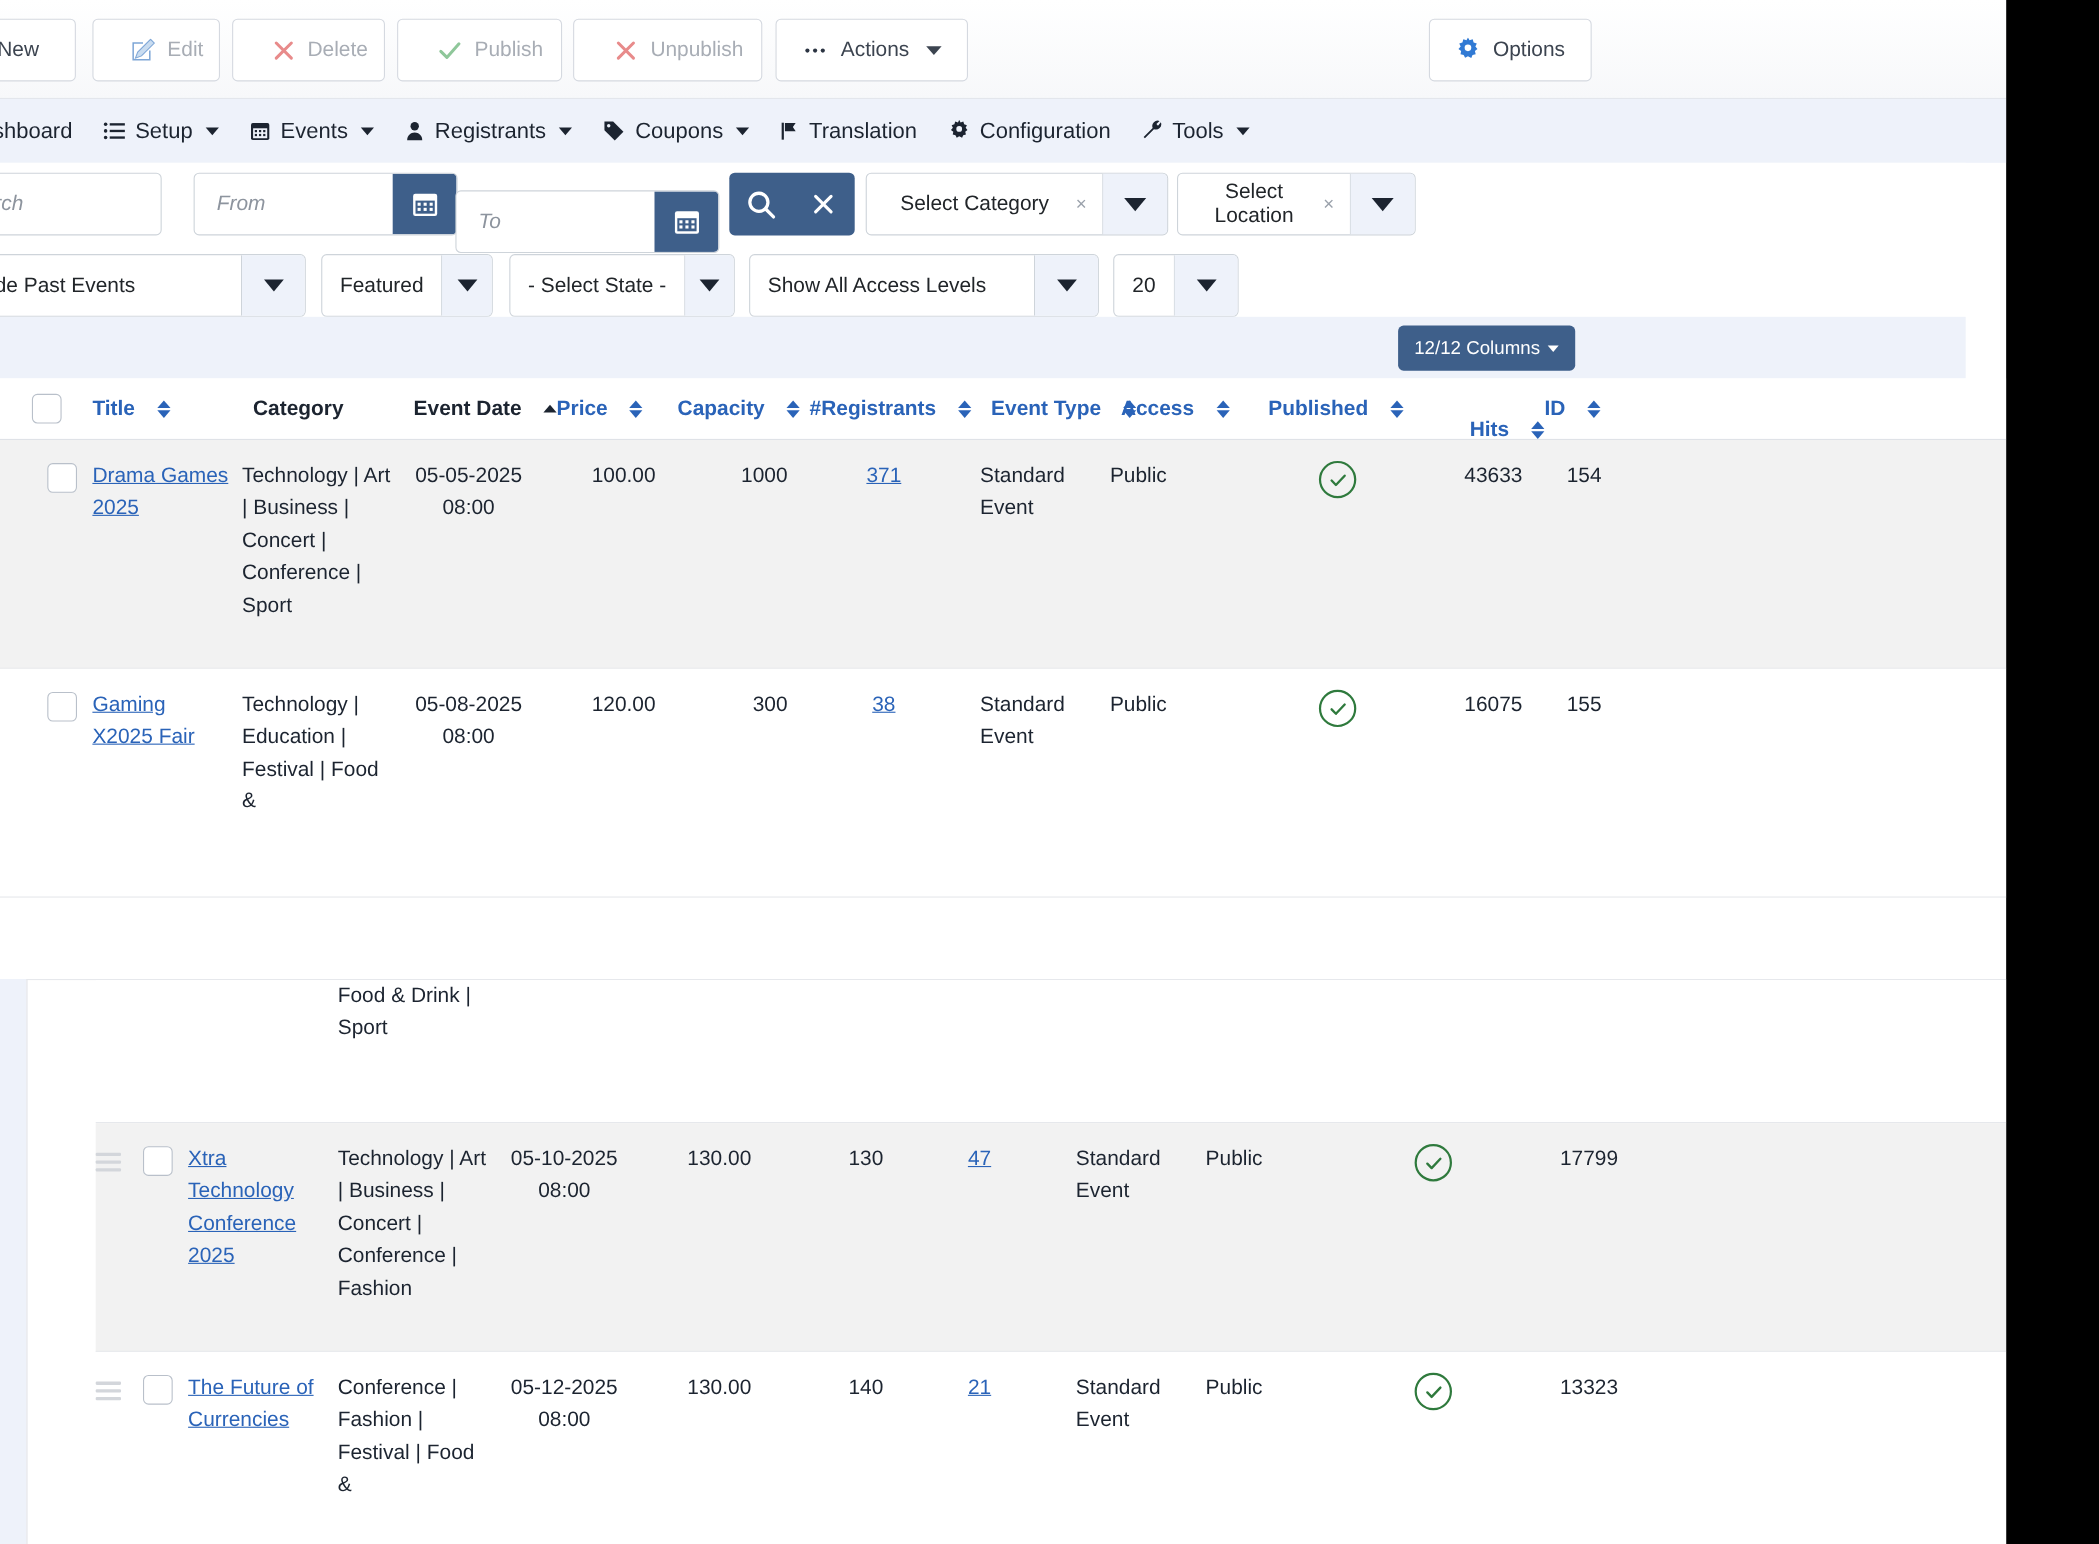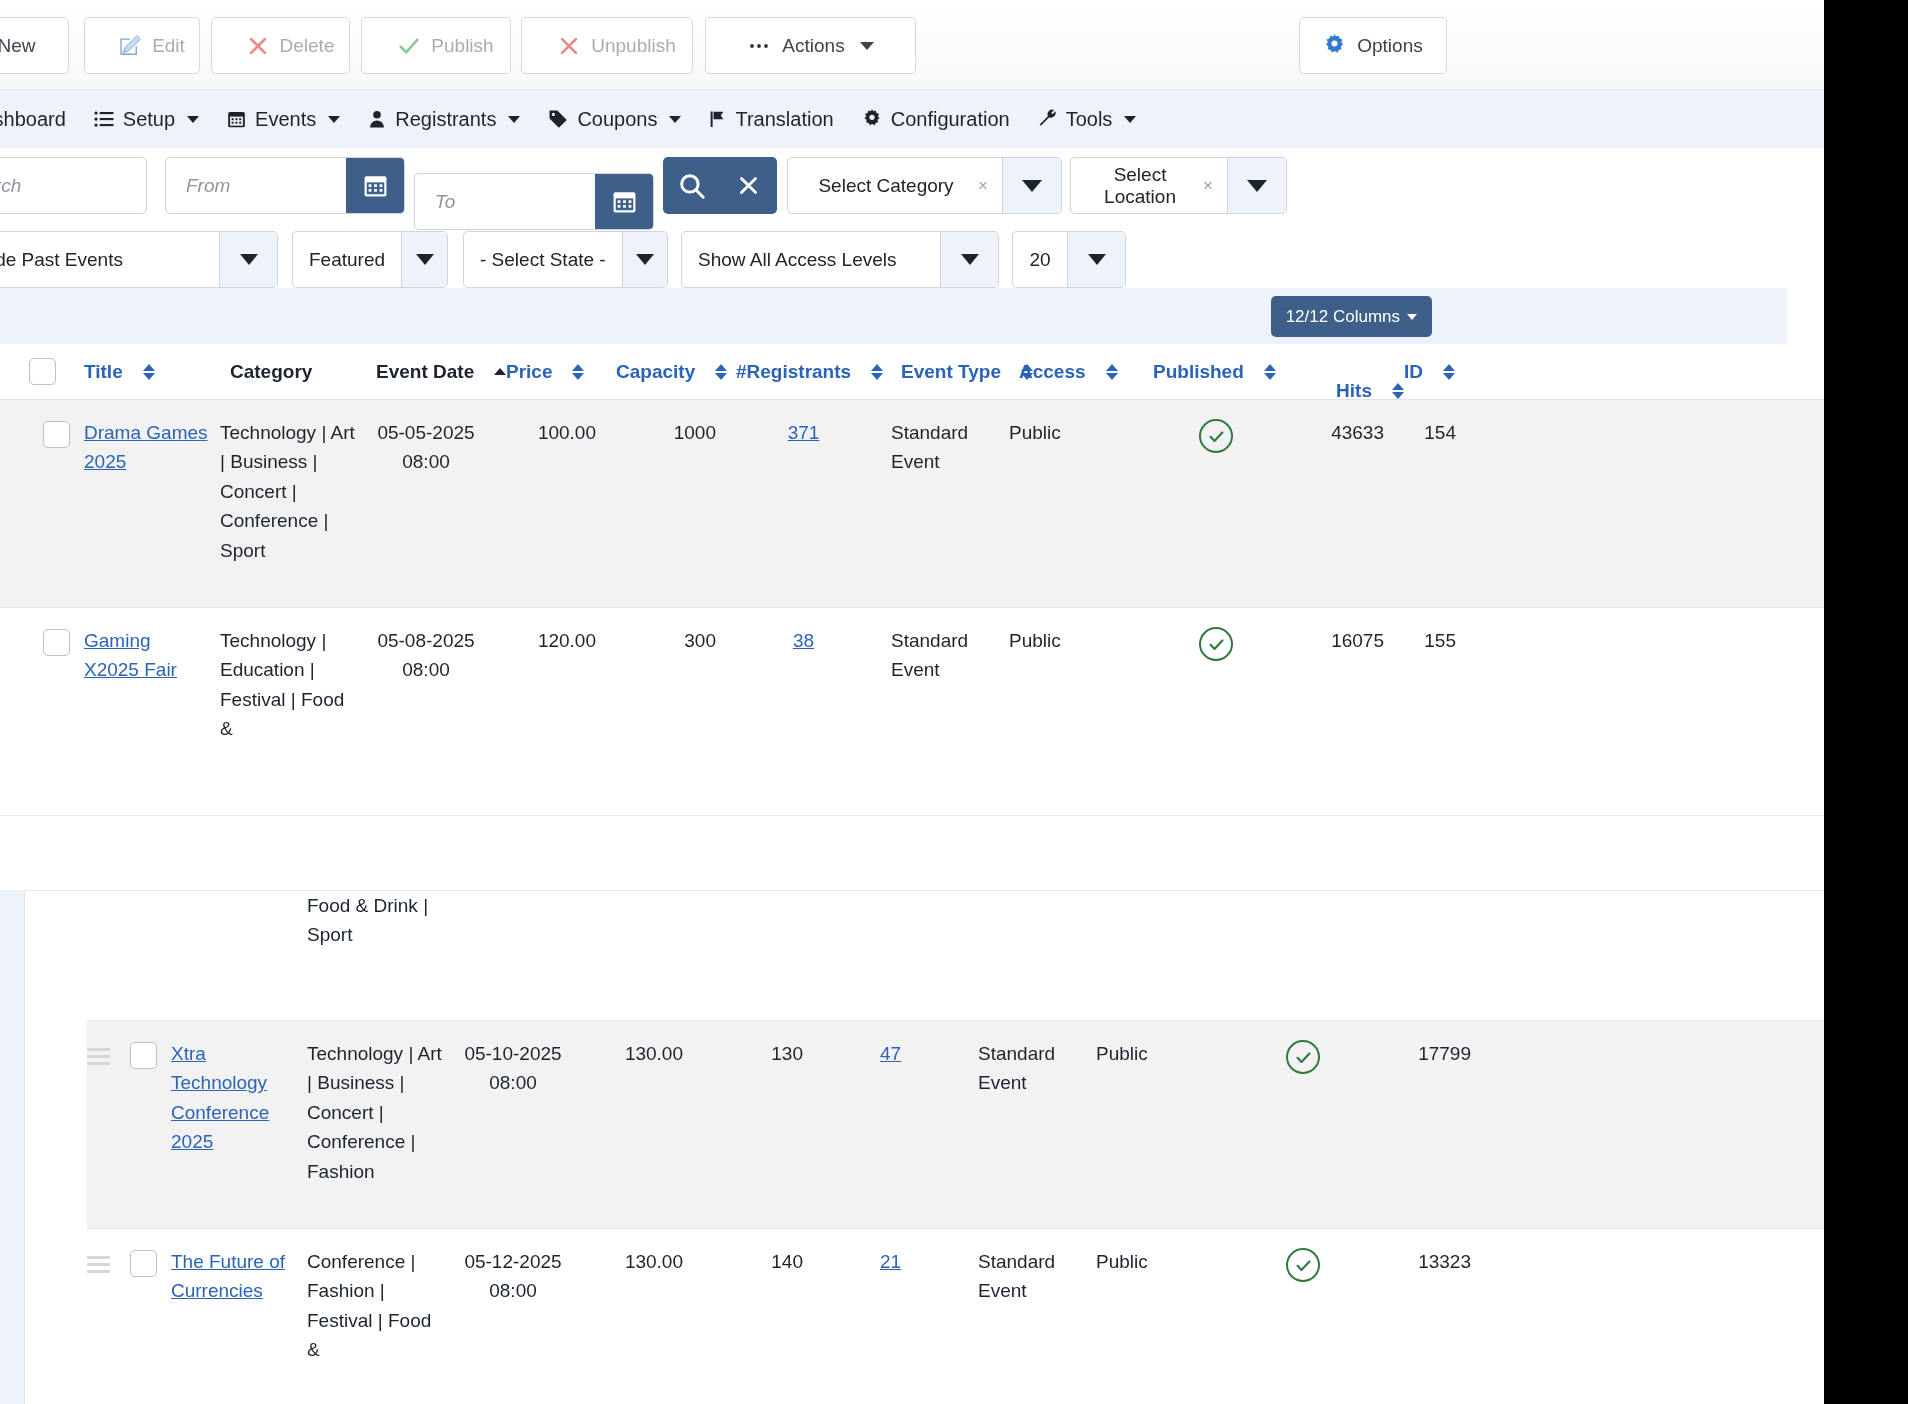--- a/index.html
+++ b/index.html
@@ -26,21 +26,21 @@
     font-size:19px; color:#3c4450; padding:0 20px; cursor:pointer;
     white-space:nowrap;
   }
   .btn.disabled { color:#a8adb5; cursor:default;padding-left:40px; }
   .btn .ico { display:flex; align-items:center; }
   .btn-new   { left:-36px; width:105px; }
   .btn-edit  { left:84px;  width:116px; }
   .btn-del   { left:211px; width:139px; }
   .btn-pub   { left:361px; width:150px; }
   .btn-unpub { left:521px; width:172px; }
-  .btn-act   { left:705px; width:211px; }
+  .btn-act   { left:705px; width:175px; }
   .btn-opt   { left:1299px; width:148px; }
   .caret-d { width:0;height:0;border-left:7px solid transparent;border-right:7px solid transparent;border-top:8px solid #3c4450; margin-left:4px;}
 
   
   .navbar {
     position:absolute; left:0; top:90px; width:1824px; height:58px;
     background:#eef2fa; display:flex; align-items:center;
   }
   .nav-item {
     display:flex; align-items:center; gap:9px;
@@ -55,21 +55,21 @@
     background:#ffffff;
   }
   .filters-row1 { position:relative; height:74px; }
   .filters-row2 { position:relative; height:74px; }
   .fld {
     position:absolute; height:57px; border:1px solid #ced4da; border-radius:5px;
     background:#fff; display:flex; align-items:center; font-size:19px;
   }
   .fld .ph { color:#8d949e; font-style:italic; padding-left:20px; }
   .f-search { left:-60px; top:9px; width:207px; }
-  .f-from   { left:165px; top:9px; width:240px; overflow:hidden;align-items:center; }
+  .f-from   { left:176px; top:9px; width:240px; overflow:hidden;align-items:center; }
   .f-to     { left:414px; top:25px; width:240px; overflow:hidden; }
   .calbtn { position:absolute; right:0; top:0; width:58px; height:55px;
             background:#3e5f8a; display:flex;align-items:center;justify-content:center; cursor:pointer; }
   .srchgrp { position:absolute; left:663px; top:9px; width:114px; height:57px;
              background:#3e5f8a; border-radius:5px; display:flex; align-items:center; cursor:pointer; }
   .srchgrp > div { flex:1; display:flex; align-items:center; justify-content:center; }
   .f-cat { left:787px; top:9px; width:275px; }
   .f-loc { left:1070px; top:9px; width:217px; }
   .sel2-txt { flex:1; text-align:center; color:#212529; padding-left:10px; }
   .sel2-x { color:#9aa1ab; font-size:17px; padding:0 14px 0 4px; cursor:pointer; }

